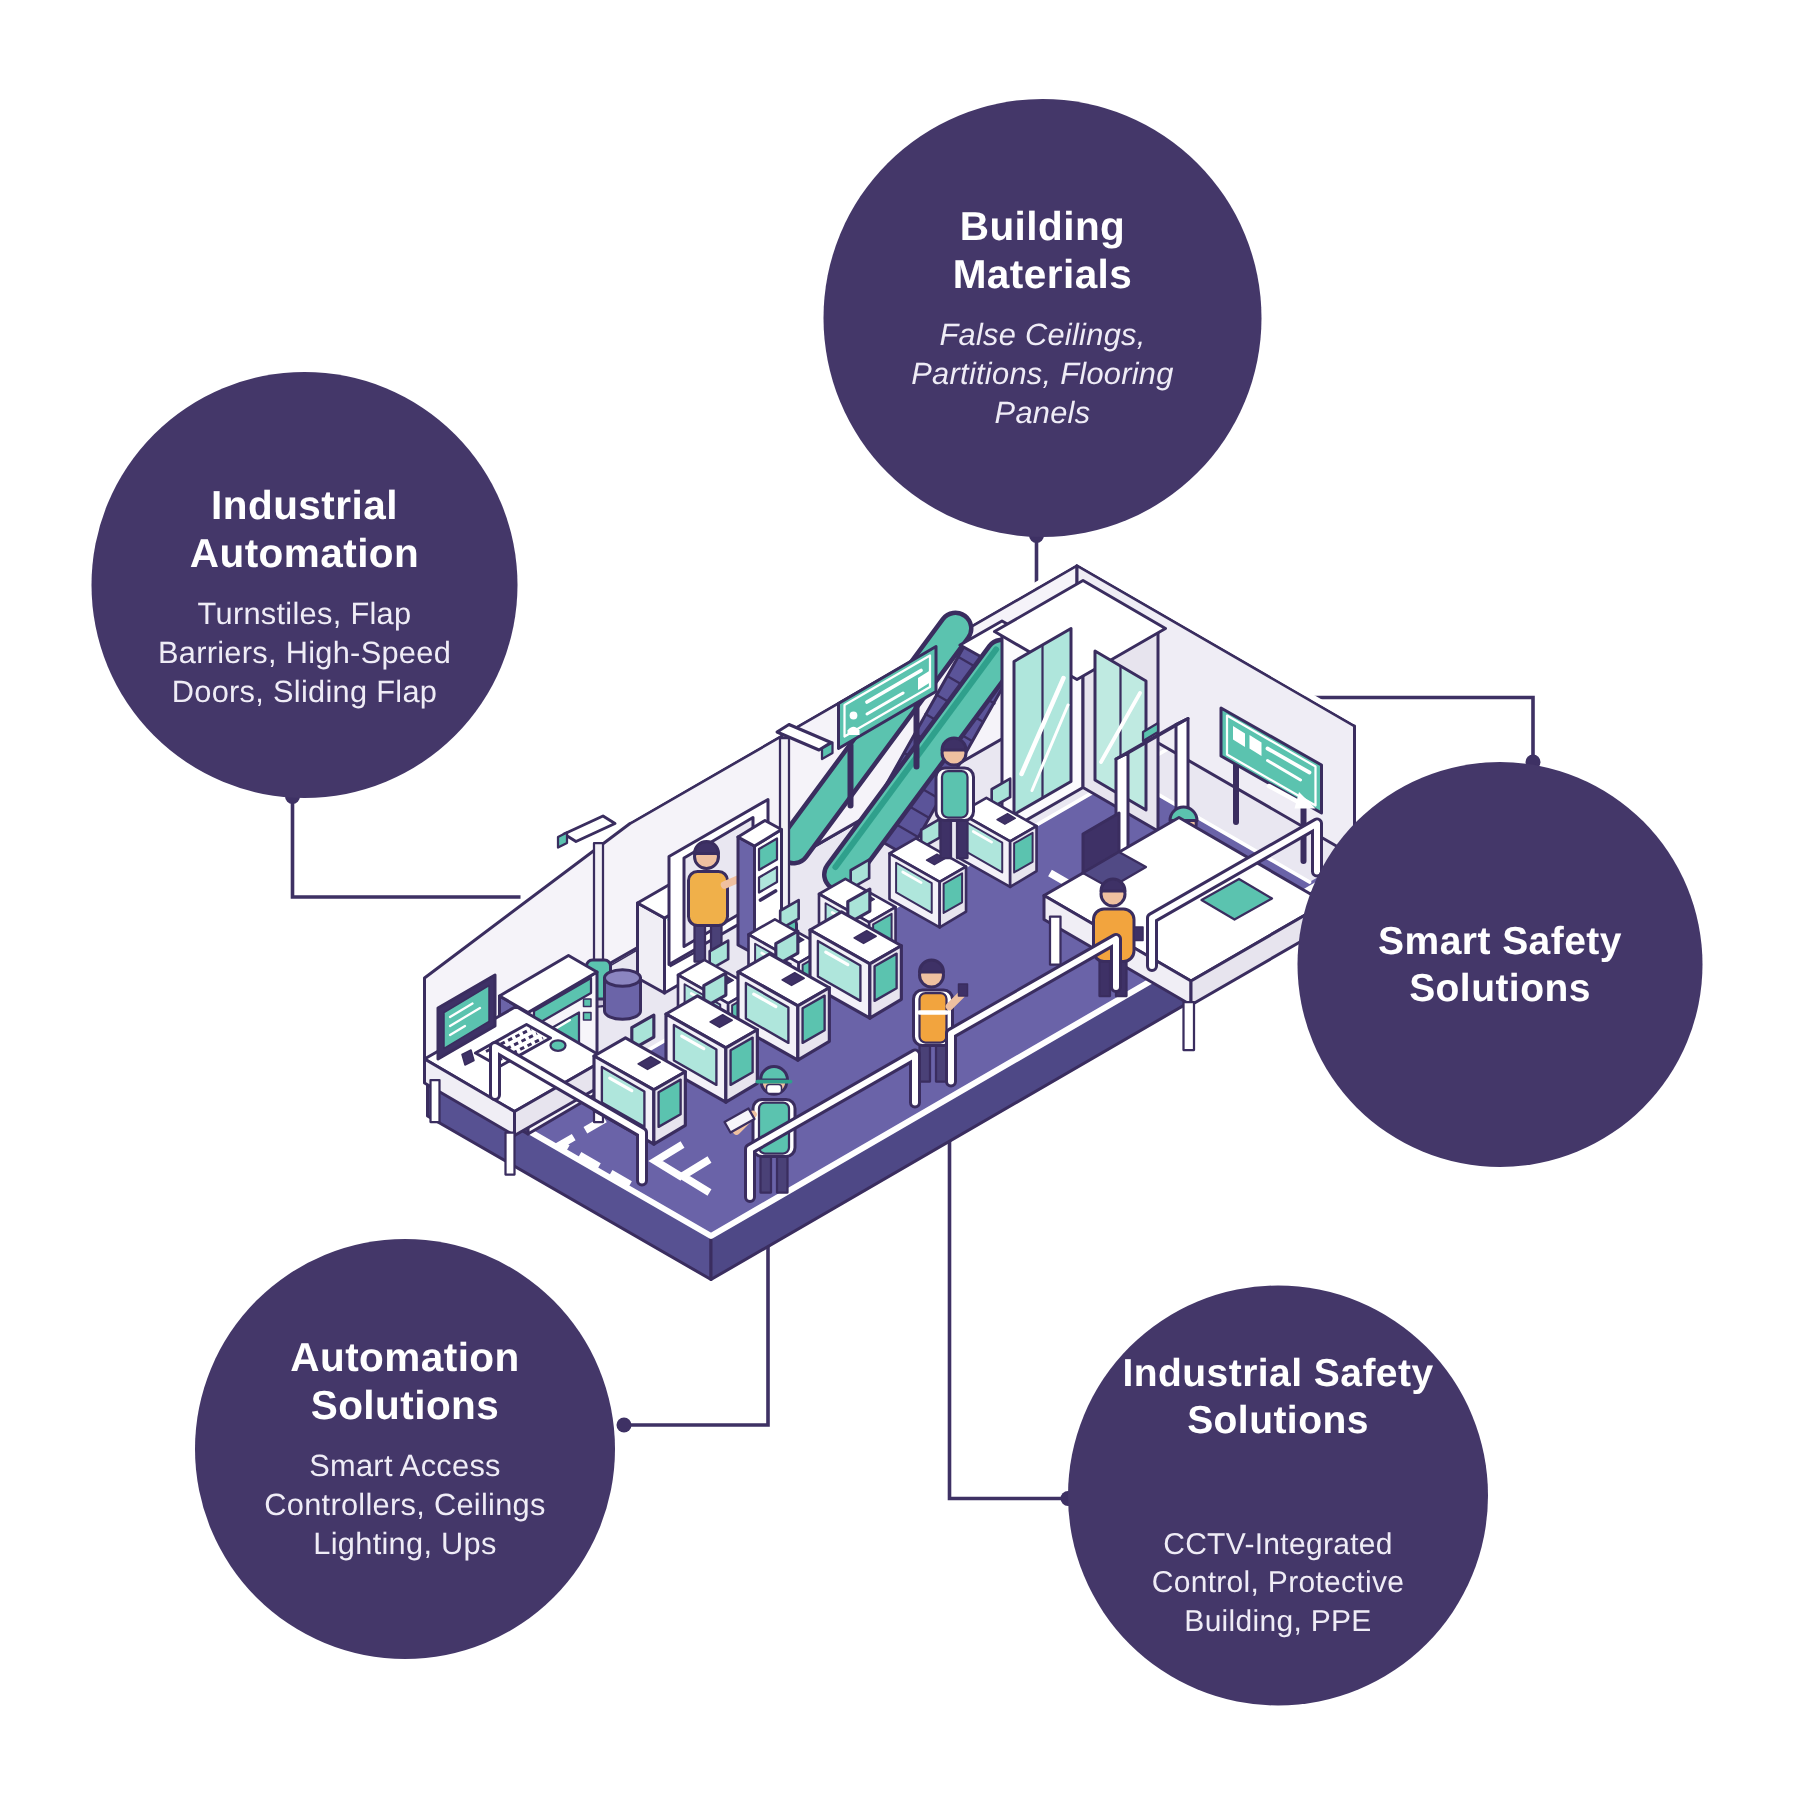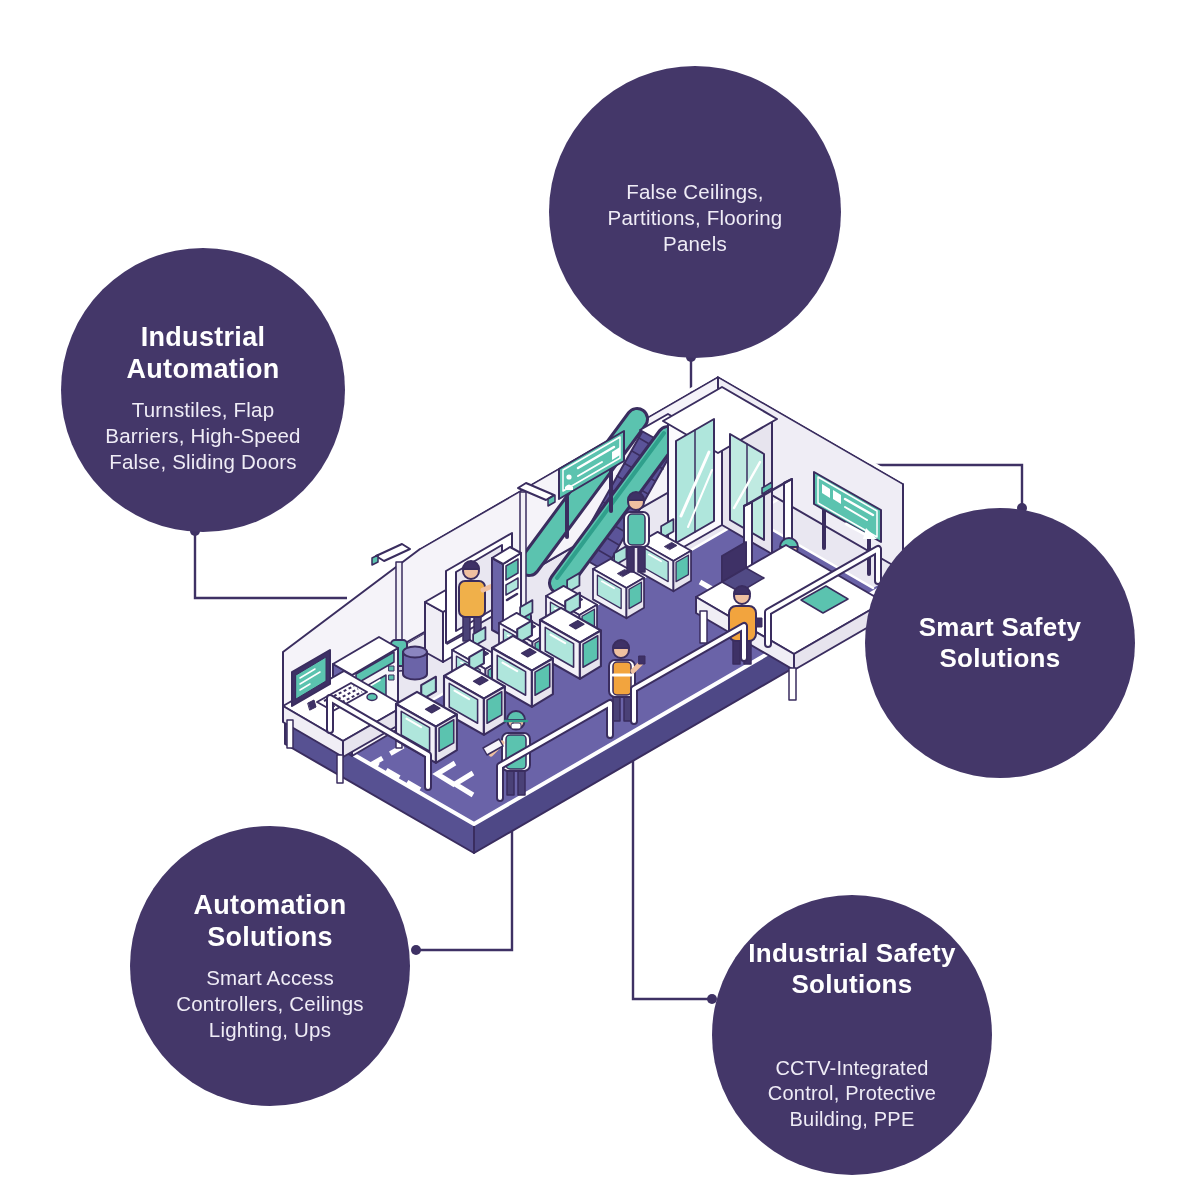--- a/index.html
+++ b/index.html
@@ -14,31 +14,31 @@
     text-align:center;z-index:5;
   }
   .b-title{
     color:#ffffff;font-weight:700;font-size:27px;line-height:1.2;letter-spacing:.3px;
   }
   .b-sub{
     color:#efecf6;font-weight:400;font-size:20.5px;line-height:1.27;margin-top:12px;letter-spacing:.2px;
   }
   #b-building{left:549px;top:66px;width:292px;height:292px;}
   #b-building .b-title{max-width:200px;}
-  #b-building .b-sub{max-width:205px;}
+  #b-building .b-sub{max-width:205px;font-style:italic;}
   #b-automation{left:61px;top:248px;width:284px;height:284px;}
   #b-automation .b-title{max-width:215px;margin-top:16px;}
   #b-automation .b-sub{max-width:205px;}
   #b-road{left:865px;top:508px;width:270px;height:270px;}
   #b-road .b-title{max-width:205px;font-size:26px;}
   #b-road .b-sub{max-width:216px;font-size:19.5px;}
   #b-electrical{left:130px;top:826px;width:280px;height:280px;}
   #b-electrical .b-title{max-width:195px;}
   #b-electrical .b-sub{max-width:212px;}
-  #b-safety{left:712px;top:895px;width:280px;height:280px;gap:44px;}
+  #b-safety{left:712px;top:857px;width:280px;height:280px;gap:44px;}
   #b-safety .b-title{max-width:250px;font-size:26px;}
   #b-safety .b-sub{max-width:205px;font-size:20px;}
 </style>
 </head>
 <body>
 
 <div class="canvas">
 
   <svg class="stage" width="1200" height="1200" viewBox="0 0 1200 1200">
 
@@ -343,26 +343,27 @@
           <path d="M634,721 L634,689 L744,626 L744,658"></path>
           <path d="M768,644 L768,612 L878,549 L878,581"></path>
           <path d="M330,730 L330,698 L428,755 L428,787"></path>
         </g>
       </g>
 
     </g>
   </svg>
 
   <div class="bubble" id="b-building">
+    <div class="b-title">Building Materials</div>
     <div class="b-sub">False Ceilings, Partitions, Flooring Panels</div>
   </div>
 
   <div class="bubble" id="b-automation">
     <div class="b-title">Industrial Automation</div>
-    <div class="b-sub">Turnstiles, Flap Barriers, High-Speed False, Sliding Doors</div>
+    <div class="b-sub">Turnstiles, Flap Barriers, High-Speed Doors, Sliding Flap</div>
   </div>
 
   <div class="bubble" id="b-road">
     <div class="b-title">Smart Safety Solutions</div>
   </div>
 
   <div class="bubble" id="b-electrical">
     <div class="b-title">Automation Solutions</div>
     <div class="b-sub">Smart Access Controllers, Ceilings Lighting, Ups</div>
   </div>

